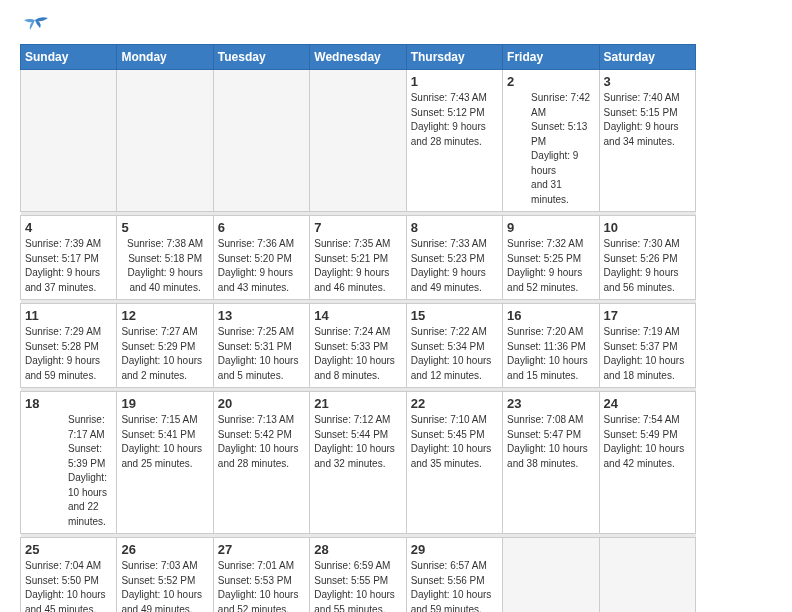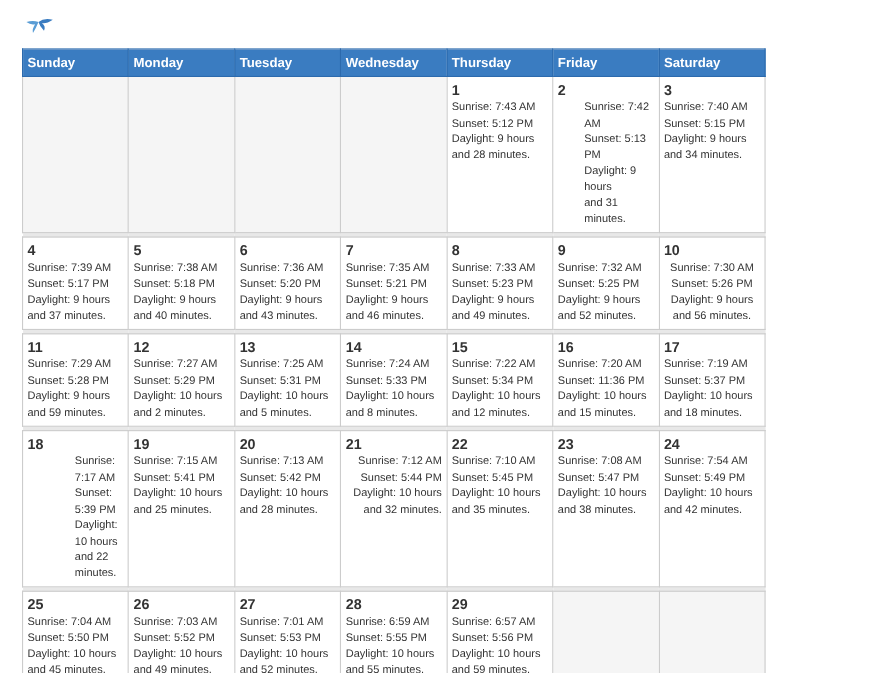--- a/index.html
+++ b/index.html
@@ -172,21 +172,21 @@
         <tr>
           <td>
             <span class="day-number">4</span>
             <div class="day-info" style="white-space: pre-line;">Sunrise: 7:39 AM
 Sunset: 5:17 PM
 Daylight: 9 hours
 and 37 minutes.</div>
           </td>
           <td>
             <span class="day-number">5</span>
-            <div class="day-info" style="white-space: pre-line;">Sunrise: 7:38 AM
+            <div class="day-info" style="white-space: pre-line; text-align: center;">Sunrise: 7:38 AM
 Sunset: 5:18 PM
 Daylight: 9 hours
 and 40 minutes.</div>
           </td>
           <td>
             <span class="day-number">6</span>
             <div class="day-info" style="white-space: pre-line;">Sunrise: 7:36 AM
 Sunset: 5:20 PM
 Daylight: 9 hours
 and 43 minutes.</div>
@@ -207,21 +207,21 @@
           </td>
           <td>
             <span class="day-number">9</span>
             <div class="day-info" style="white-space: pre-line;">Sunrise: 7:32 AM
 Sunset: 5:25 PM
 Daylight: 9 hours
 and 52 minutes.</div>
           </td>
           <td>
             <span class="day-number">10</span>
-            <div class="day-info" style="white-space: pre-line; text-align: center;">Sunrise: 7:30 AM
+            <div class="day-info" style="white-space: pre-line;">Sunrise: 7:30 AM
 Sunset: 5:26 PM
 Daylight: 9 hours
 and 56 minutes.</div>
           </td>
         </tr>
         <tr class="divider-row">
           <td></td>
           <td></td>
           <td></td>
           <td></td>
@@ -306,21 +306,21 @@
           </td>
           <td>
             <span class="day-number">20</span>
             <div class="day-info" style="white-space: pre-line;">Sunrise: 7:13 AM
 Sunset: 5:42 PM
 Daylight: 10 hours
 and 28 minutes.</div>
           </td>
           <td>
             <span class="day-number">21</span>
-            <div class="day-info" style="white-space: pre-line; text-align: right;">Sunrise: 7:12 AM
+            <div class="day-info" style="white-space: pre-line;">Sunrise: 7:12 AM
 Sunset: 5:44 PM
 Daylight: 10 hours
 and 32 minutes.</div>
           </td>
           <td>
             <span class="day-number">22</span>
             <div class="day-info" style="white-space: pre-line;">Sunrise: 7:10 AM
 Sunset: 5:45 PM
 Daylight: 10 hours
 and 35 minutes.</div>

